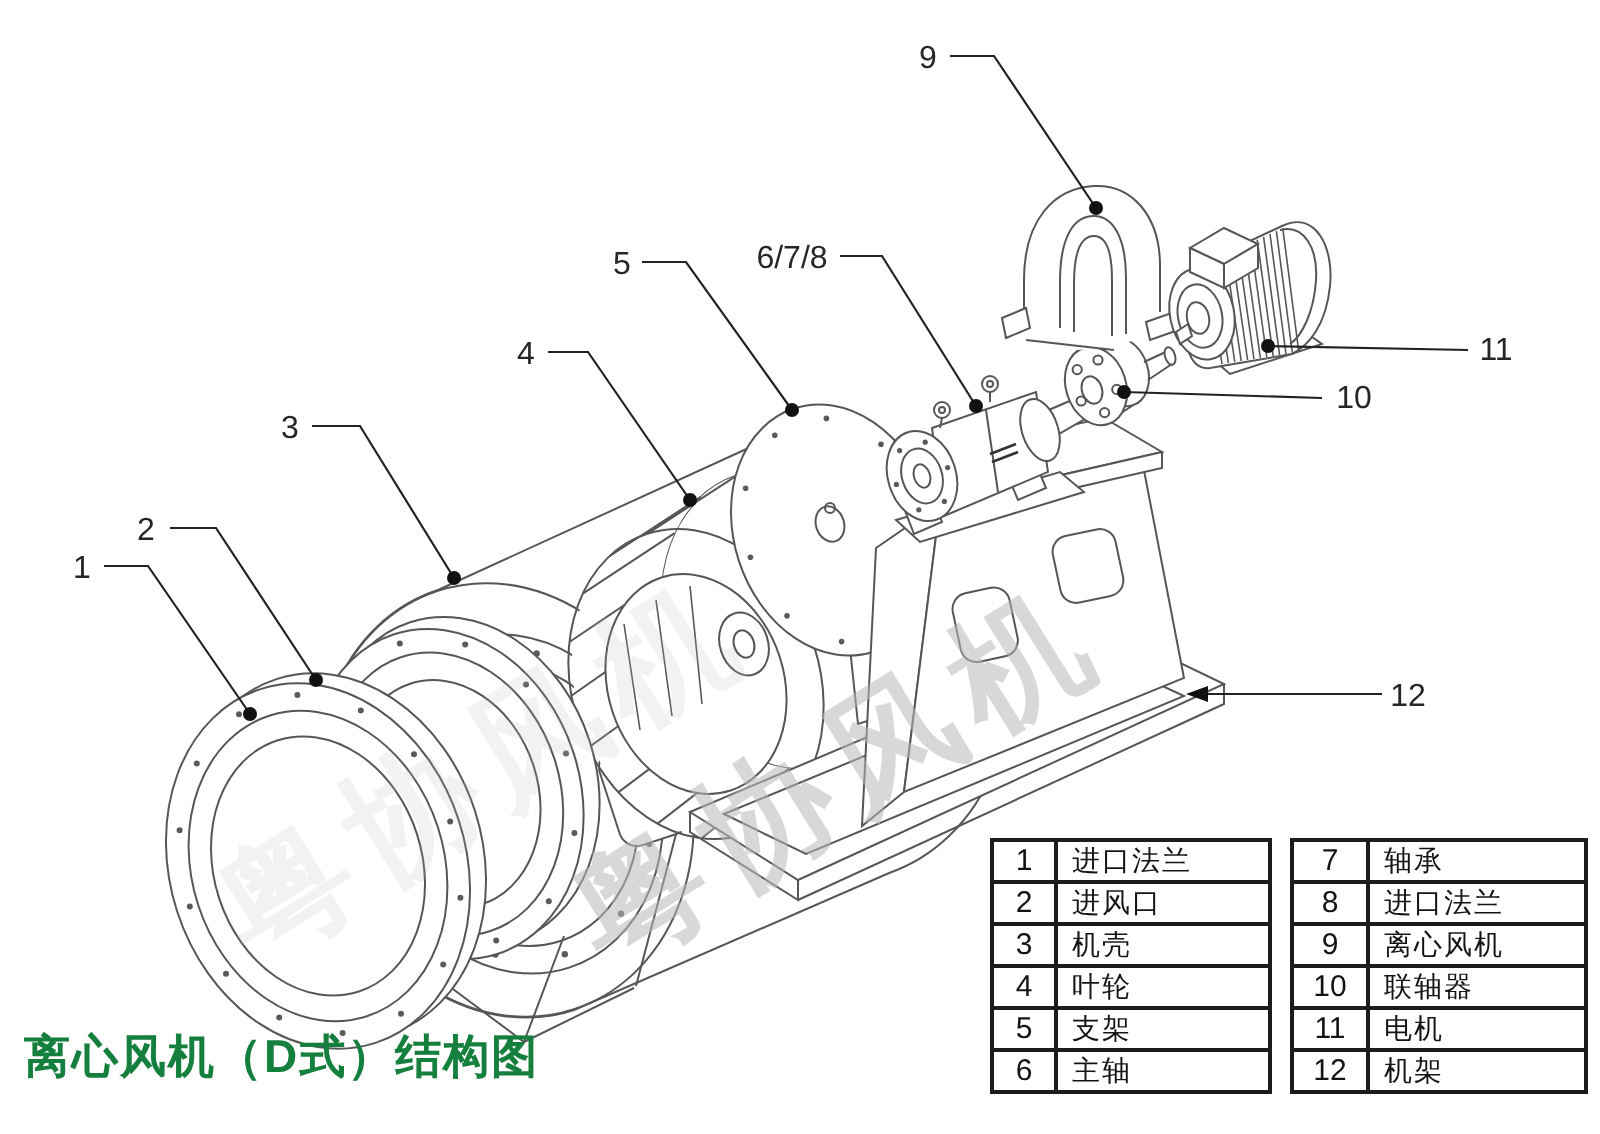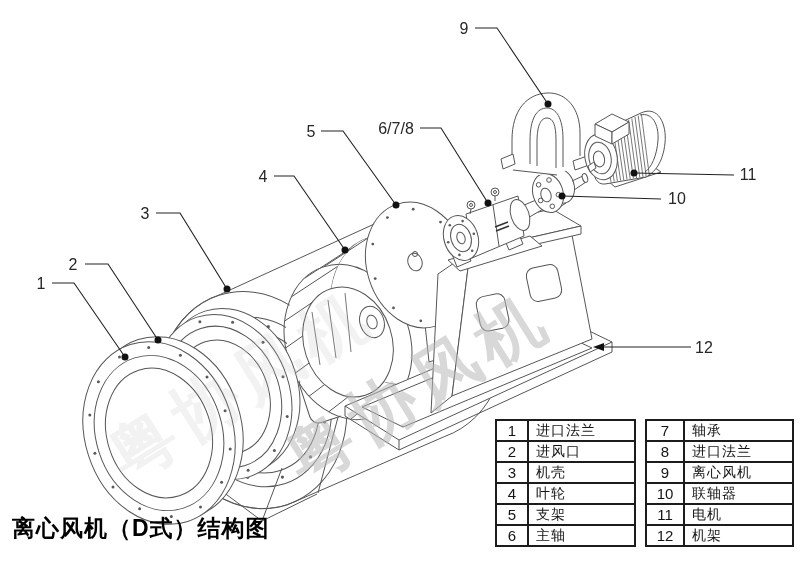--- a/index.html
+++ b/index.html
@@ -5,21 +5,21 @@
   html,body{margin:0;padding:0;background:#fff;}
   .stage{position:relative;width:800px;height:567px;background:#ffffff;overflow:hidden;
          font-family:"Liberation Sans",sans-serif;}
   svg{position:absolute;left:0;top:0;}
   .wm{position:absolute;font-size:66px;font-weight:700;color:#b9b9b9;letter-spacing:8px;
       white-space:nowrap;transform:rotate(-32deg);transform-origin:0 50%;
       pointer-events:none;line-height:1;z-index:5;}
   #wm-main{left:292px;top:433px;opacity:.55;}
   #wm-faint{left:115px;top:430px;opacity:.18;}
   .title{position:absolute;left:12px;top:513px;font-size:23px;font-weight:700;
-         color:#000000;letter-spacing:1px;z-index:6;}
+         color:#15803d;letter-spacing:1px;z-index:6;}
   .parts-table{position:absolute;border-collapse:collapse;background:#fff;z-index:7;
                table-layout:fixed;}
   .parts-table td{border:2px solid #1c1c1c;height:19px;font-size:14px;color:#141414;
                   padding:0;overflow:hidden;white-space:nowrap;}
   .parts-table td.no{text-align:center;font-size:15px;font-weight:400;}
   .parts-table td.name{padding:0 3px 0 7px;font-weight:400;letter-spacing:1px;}
   #table-left{left:495px;top:419px;width:141px;}
   #table-left td.no{width:30px;}
   #table-right{left:645px;top:419px;width:149px;}
   #table-right td.no{width:36px;}

